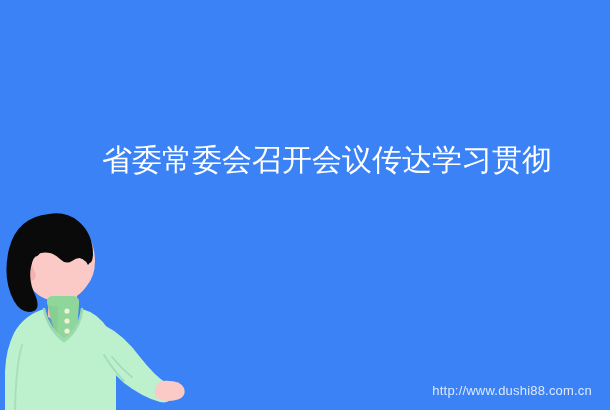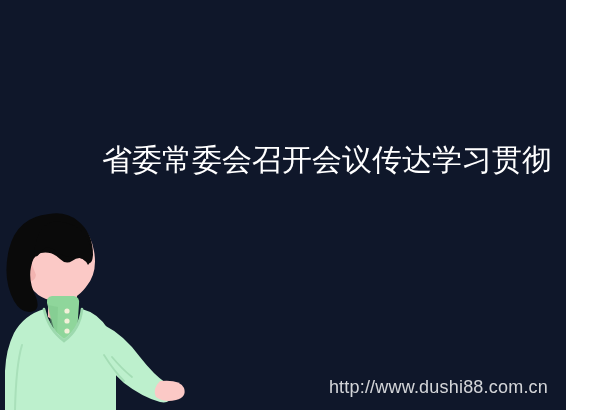--- a/index.html
+++ b/index.html
@@ -2,24 +2,24 @@
 <html><head>
 <meta charset="utf-8">
 <style>
   html, body {
     margin: 0;
     padding: 0;
     background: #ffffff;
   }
   #canvas {
     position: relative;
-    width: 566px;
+    width: 610px;
     height: 410px;
     overflow: hidden;
-    background: #0f172a;
+    background: #3b82f6;
     font-family: "Liberation Sans", "DejaVu Sans", sans-serif;
   }
 
   
   #headline {
     position: absolute;
     left: 102px;
     top: 138px;
     width: 420px;
     color: #ffffff;
@@ -33,21 +33,21 @@
     display: block;
     height: 43px;
   }
 
   
   #watermark {
     position: absolute;
     right: 18px;
     bottom: 12px;
     color: rgba(255, 255, 255, 0.82);
-    font-size: 18px;
+    font-size: 13px;
     letter-spacing: 0.2px;
     white-space: nowrap;
   }
 
   
   #person {
     position: absolute;
     left: 0px;
     top: 205px;
     width: 200px;

